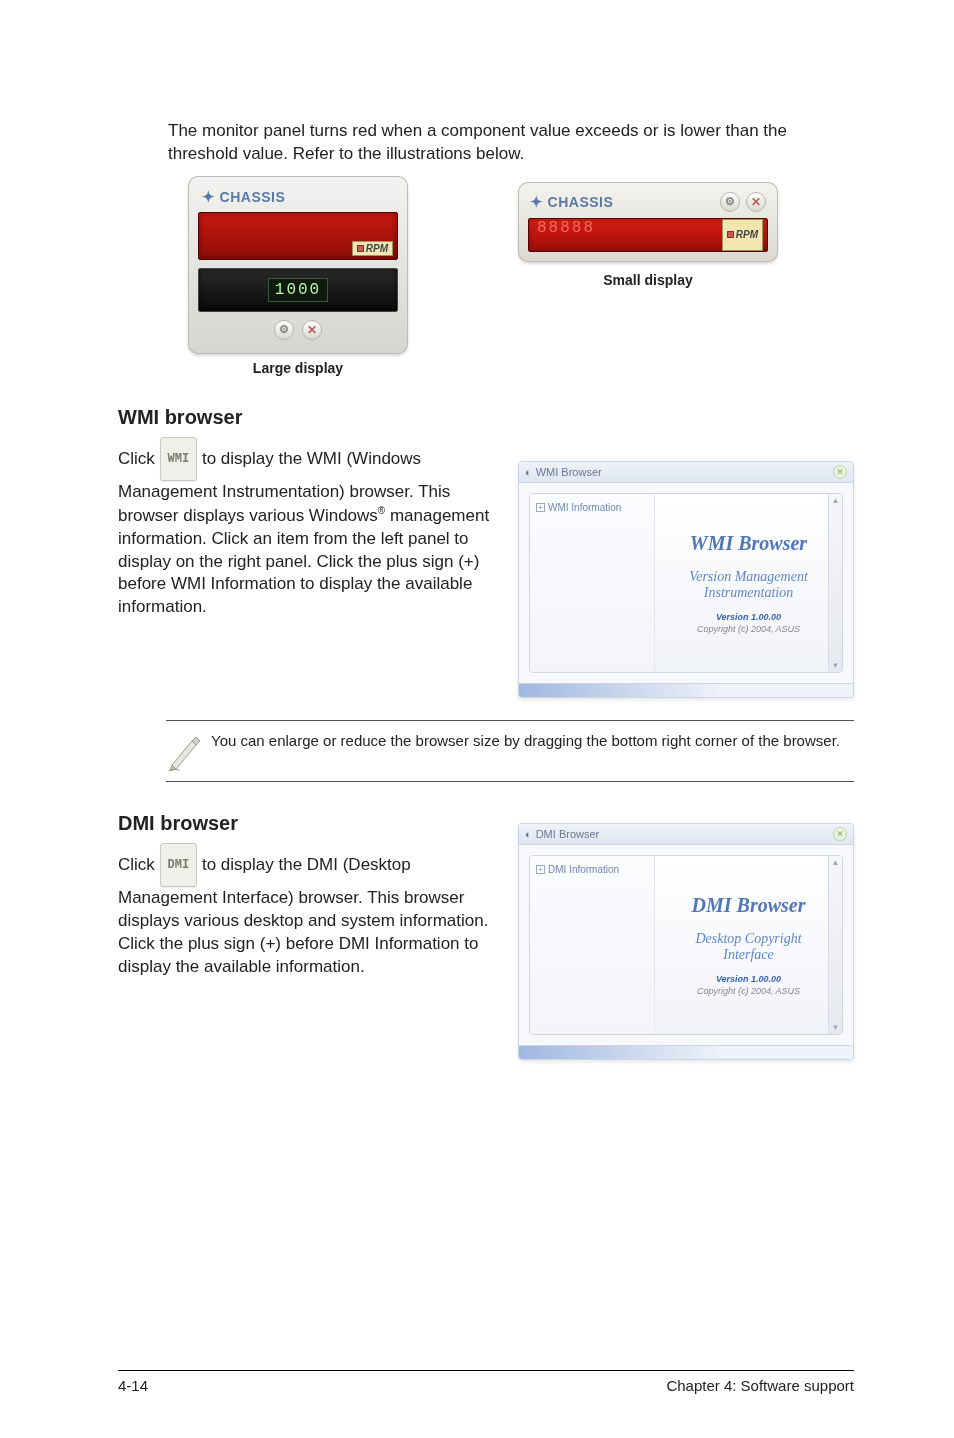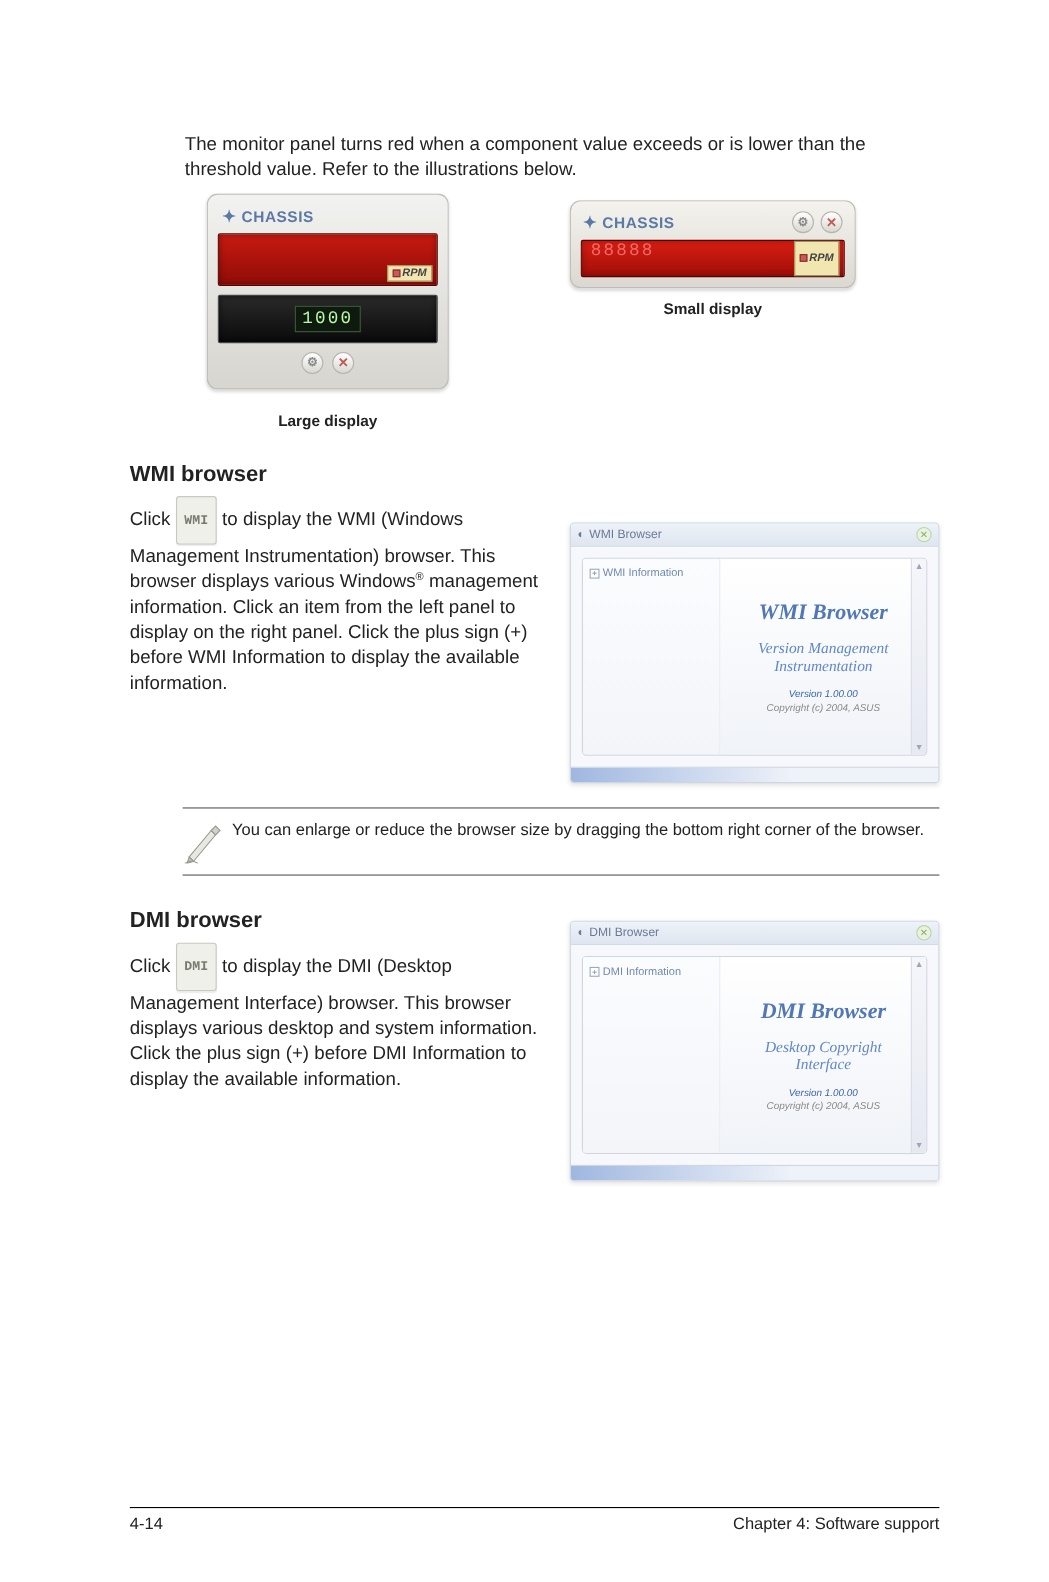--- a/index.html
+++ b/index.html
@@ -25,21 +25,21 @@
     font-size: 17px;
     line-height: 1.35;
   }
   .displays-row {
     display: flex;
     margin-top: 10px;
     align-items: flex-start;
     gap: 110px;
   }
   .display-col { display: flex; flex-direction: column; align-items: center; }
-  .caption { font-weight: bold; font-size: 14px; margin-top: 20px; text-align:center; }
+  .caption { font-weight: bold; font-size: 14px; margin-top: 6px; text-align:center; }
 
   
   .large-display {
     width: 220px;
     background: linear-gradient(#f2f2f0,#d6d5cf);
     border-radius: 10px;
     padding: 10px 10px 14px 10px;
     box-shadow: inset 0 0 0 1px #bdbcb6, 0 2px 3px rgba(0,0,0,0.15);
   }
   .ld-title-row { display:flex; align-items:center; gap:5px; padding:2px 4px 6px 4px;}
@@ -143,21 +143,21 @@
   }
   .bw-tree-item { font-size:10px; color:#7088b0; display:flex; align-items:center; gap:3px;}
   .bw-tree-item .plus { width:9px;height:9px;border:1px solid #9ab;display:flex;align-items:center;justify-content:center;font-size:8px;color:#7088b0;background:#fff;}
   .bw-right {
     flex:1; display:flex; flex-direction:column; align-items:center; justify-content:center;
     background: linear-gradient(#ffffff,#f0f3f8);
     padding:10px;
   }
   .bw-big-title { color:#5277b8; font-style:italic; font-family:"Times New Roman",serif; font-size:20px; font-weight:bold; margin-bottom:14px;}
   .bw-sub { color:#5f87c9; font-style:italic; font-family:"Times New Roman",serif; font-size:14px; line-height:1.2; text-align:center;}
-  .bw-version { color:#3a64b0; font-style:italic; font-size:9px; margin-top:10px; font-weight:normal;}
+  .bw-version { color:#3a64b0; font-style:italic; font-size:9px; margin-top:10px; font-weight:bold;}
   .bw-copy { color:#8a8a8a; font-style:italic; font-size:9px; margin-top:2px;}
   .bw-scroll { position:absolute; right:0; top:0; bottom:0; width:14px; background:linear-gradient(#f4f6fa,#e6e9f0); border-left:1px solid #d7dce6; display:flex; flex-direction:column; justify-content:space-between; align-items:center; padding:2px 0;}
   .bw-scroll .arr { font-size:8px; color:#9aa6ba;}
   .bw-footer-fade { height:14px; background: linear-gradient(90deg,#9fb7e0,#eef2f9 60%); border-top:1px solid #cfd6e2;}
 
   
   .note-block {
     margin: 22px 0 6px 48px;
     border-top: 1px solid #555;
     border-bottom: 1px solid #555;

